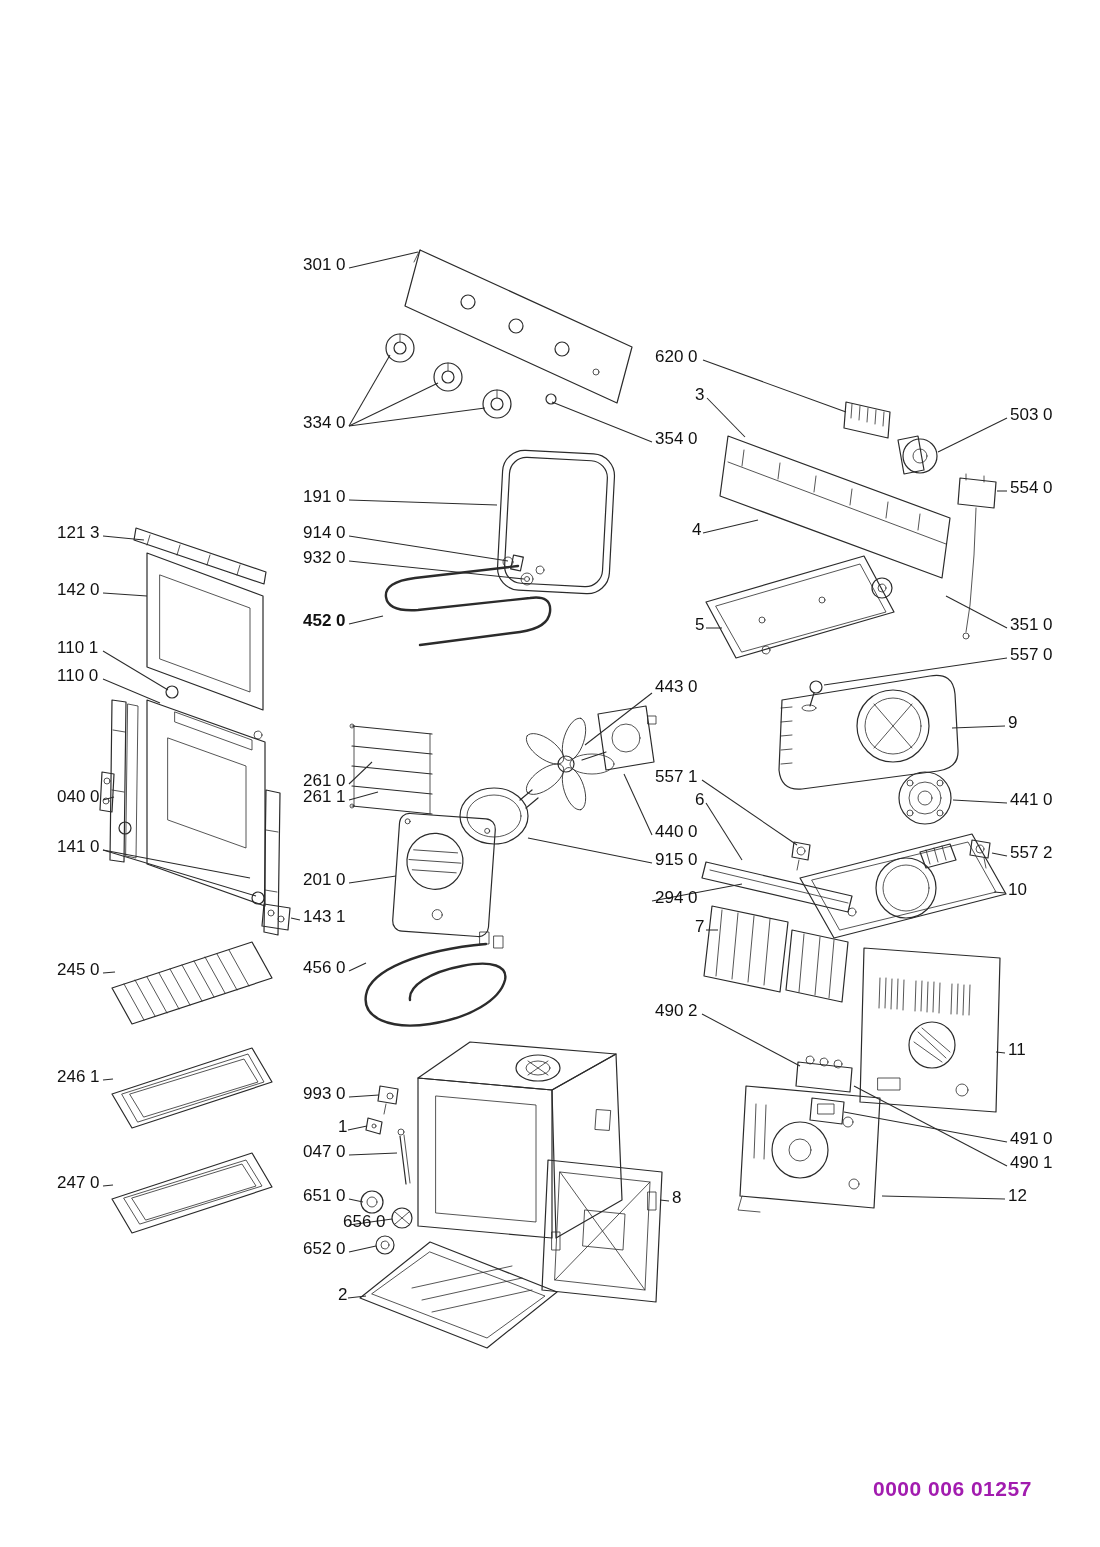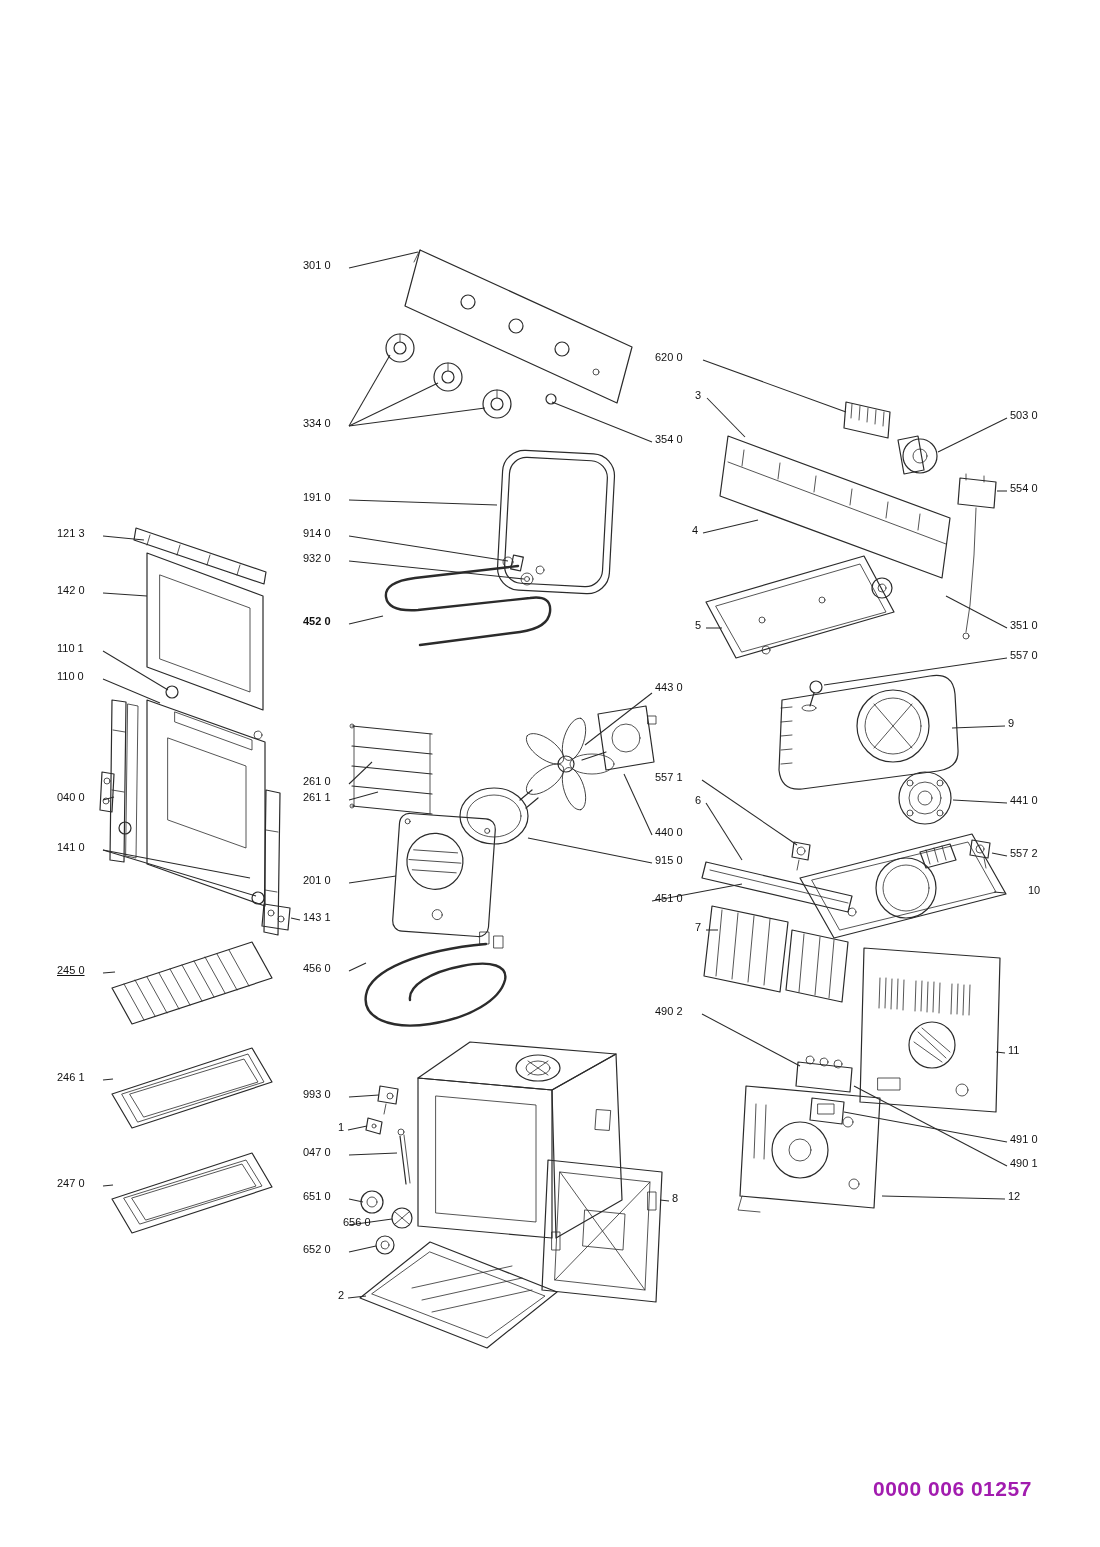--- a/index.html
+++ b/index.html
@@ -12,21 +12,21 @@
     font-family: "Liberation Sans", sans-serif;
     overflow: hidden;
   }
   svg.layer { position: absolute; left: 0; top: 0; }
   #art { stroke: #2b2b2b; fill: none; stroke-width: 1.2; stroke-linejoin: round; stroke-linecap: round; }
   #art .thin { stroke-width: 0.8; }
   #art .tube { stroke-width: 2.4; }
   #leader-svg line { stroke: #2b2b2b; stroke-width: 1.05; }
   .part-label {
     position: absolute;
-    font-size: 11px;
+    font-size: 17px;
     line-height: 22px;
     color: #111;
     white-space: nowrap;
   }
   #doc-number {
     position: absolute;
     left: 873px;
     top: 1477px;
     font-size: 21px;
     font-weight: bold;
@@ -508,24 +508,24 @@
       <div class="part-label" style="left: 303px; top: 770px;">261 0</div>
       <div class="part-label" style="left: 303px; top: 786px;">261 1</div>
       <div class="part-label" style="left: 695px; top: 789px;">6</div>
       <div class="part-label" style="left: 1010px; top: 789px;">441 0</div>
       <div class="part-label" style="left: 57px; top: 786px;">040 0</div>
       <div class="part-label" style="left: 655px; top: 821px;">440 0</div>
       <div class="part-label" style="left: 57px; top: 836px;">141 0</div>
       <div class="part-label" style="left: 655px; top: 849px;">915 0</div>
       <div class="part-label" style="left: 1010px; top: 842px;">557 2</div>
       <div class="part-label" style="left: 303px; top: 869px;">201 0</div>
-      <div class="part-label" style="left: 655px; top: 887px;">451 0</div>
-      <div class="part-label" style="left: 1008px; top: 879px; margin-left: 20px;">10</div>
+      <div class="part-label" style="left: 655px; top: 887px;">294 0</div>
+      <div class="part-label" style="left: 1008px; top: 879px;">10</div>
       <div class="part-label" style="left: 303px; top: 906px;">143 1</div>
-      <div class="part-label" style="left: 57px; top: 959px; text-decoration: underline;">245 0</div>
+      <div class="part-label" style="left: 57px; top: 959px;">245 0</div>
       <div class="part-label" style="left: 303px; top: 957px;">456 0</div>
       <div class="part-label" style="left: 655px; top: 1000px;">490 2</div>
       <div class="part-label" style="left: 1008px; top: 1039px;">11</div>
       <div class="part-label" style="left: 57px; top: 1066px;">246 1</div>
       <div class="part-label" style="left: 303px; top: 1083px;">993 0</div>
       <div class="part-label" style="left: 338px; top: 1116px;">1</div>
       <div class="part-label" style="left: 303px; top: 1141px; text-align: center;">047 0</div>
       <div class="part-label" style="left: 1010px; top: 1128px;">491 0</div>
       <div class="part-label" style="left: 1010px; top: 1152px;">490 1</div>
       <div class="part-label" style="left: 57px; top: 1172px;">247 0</div>

